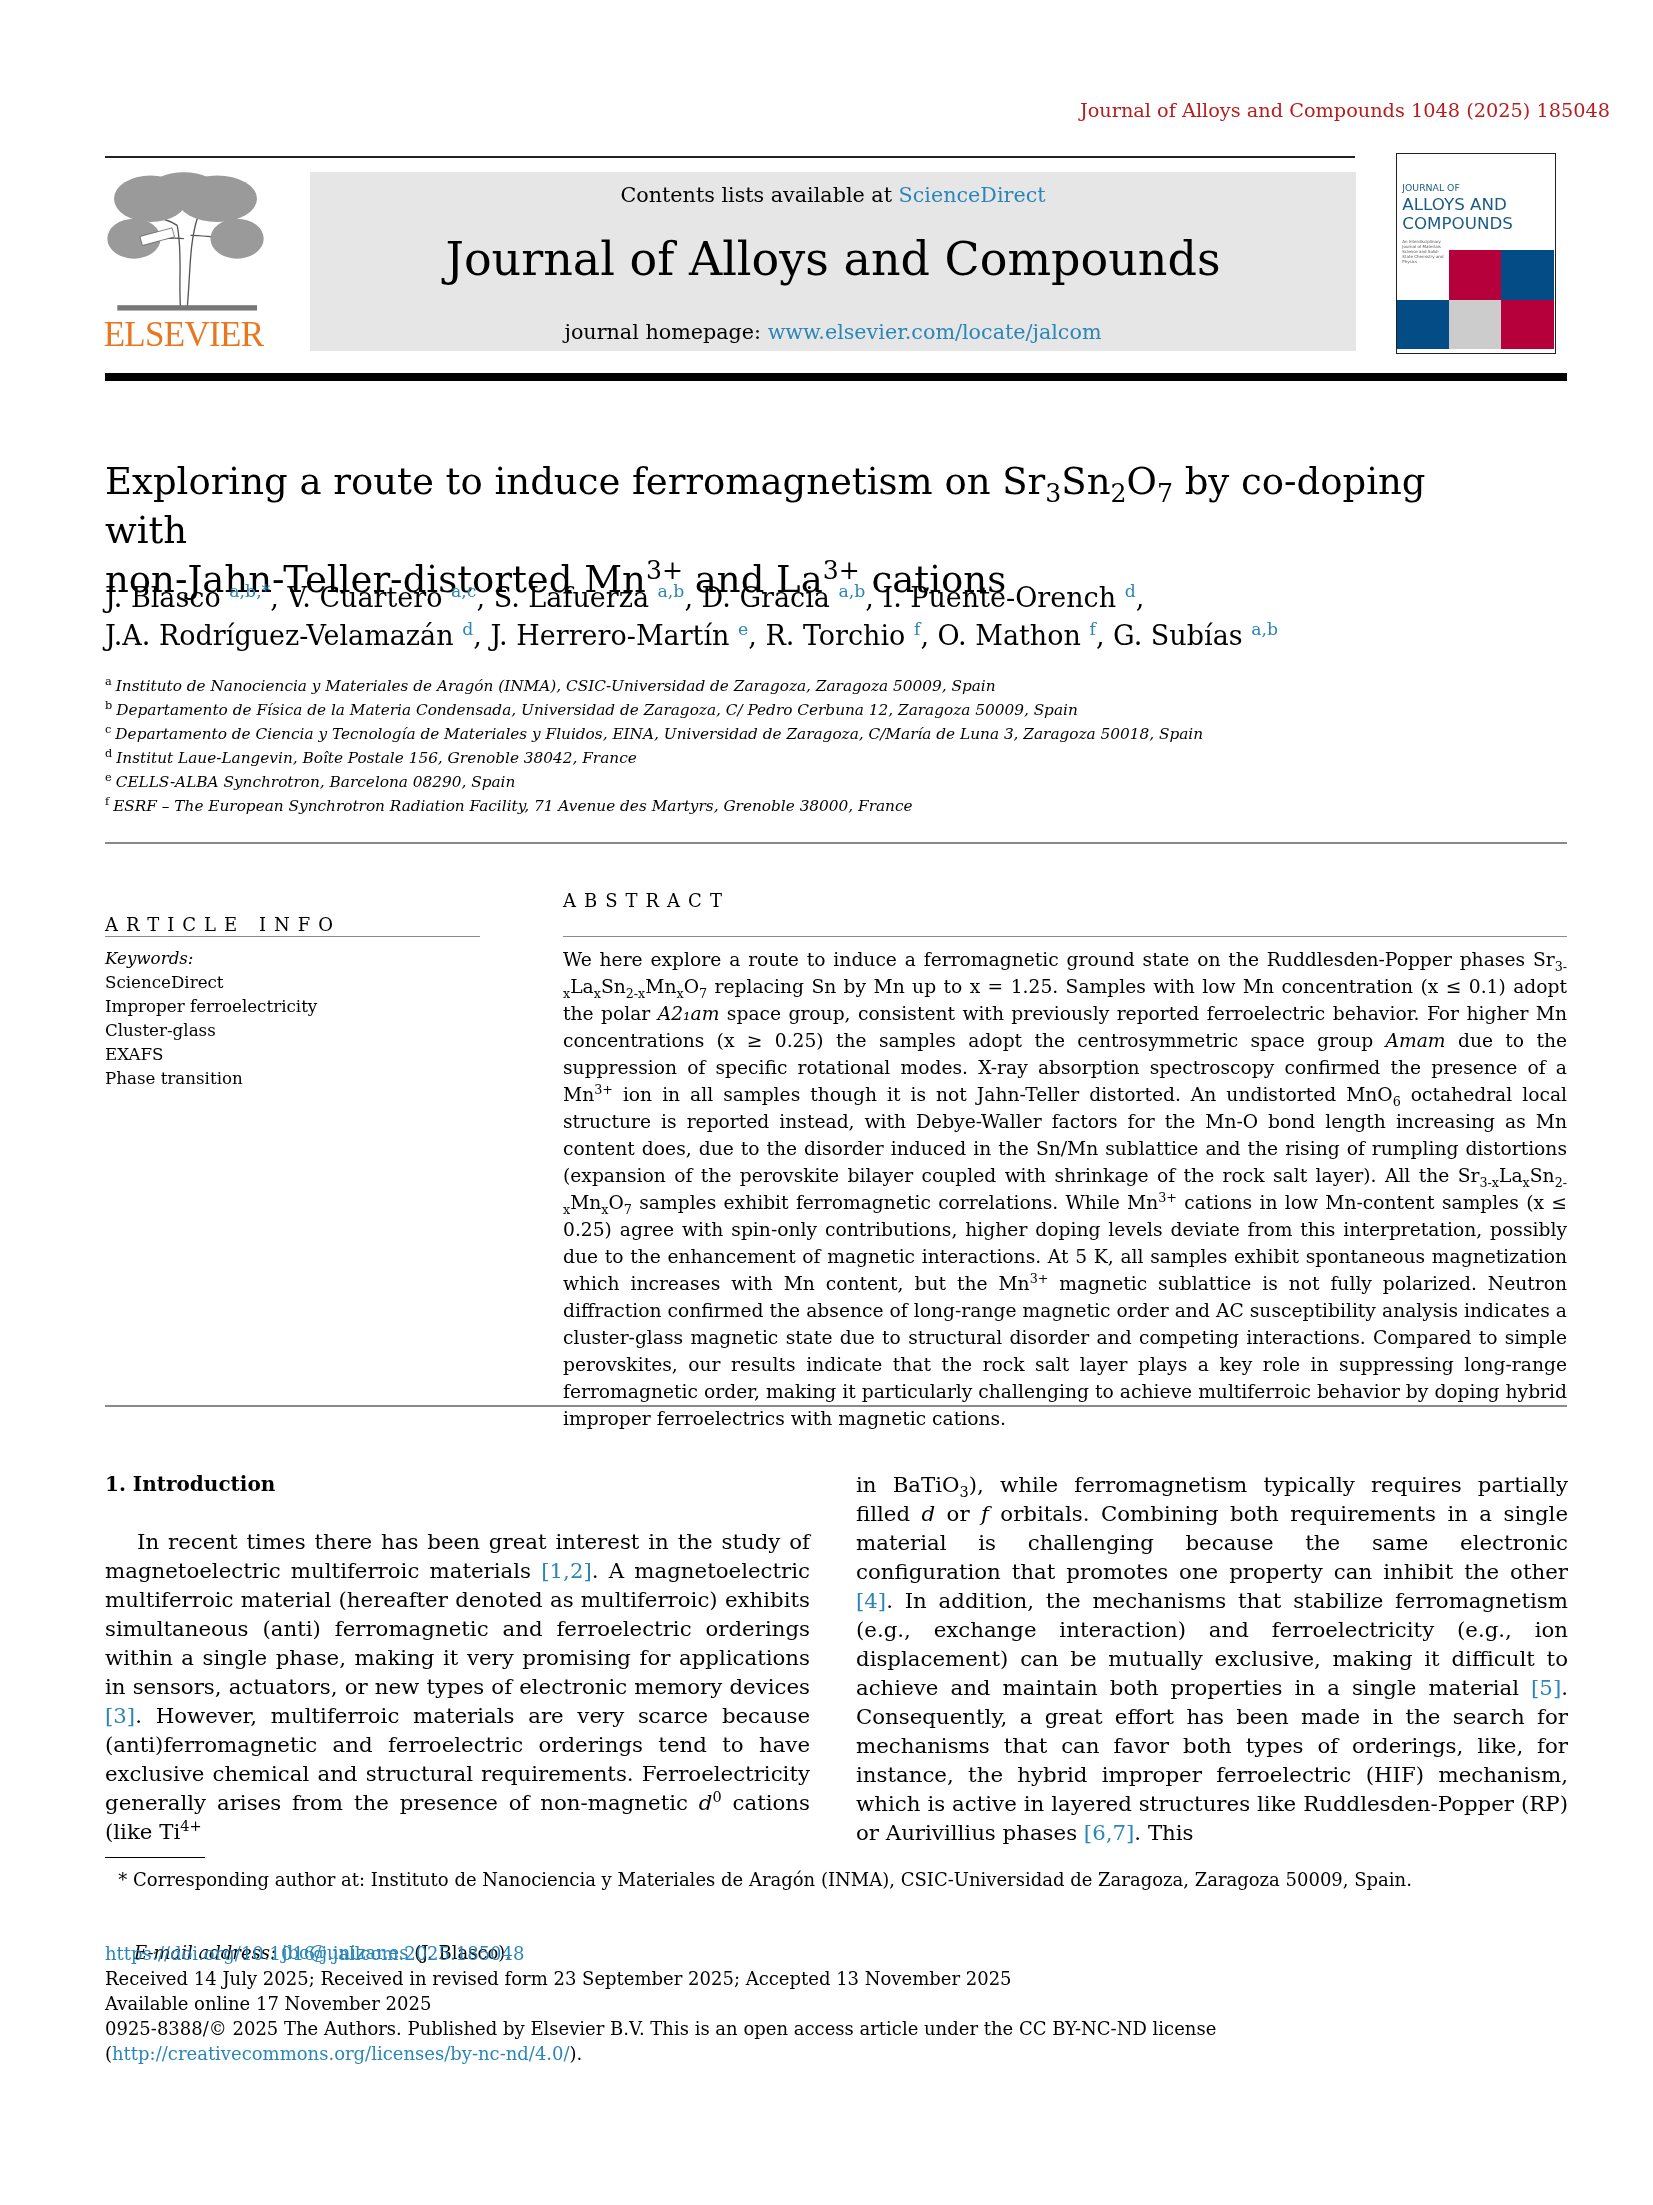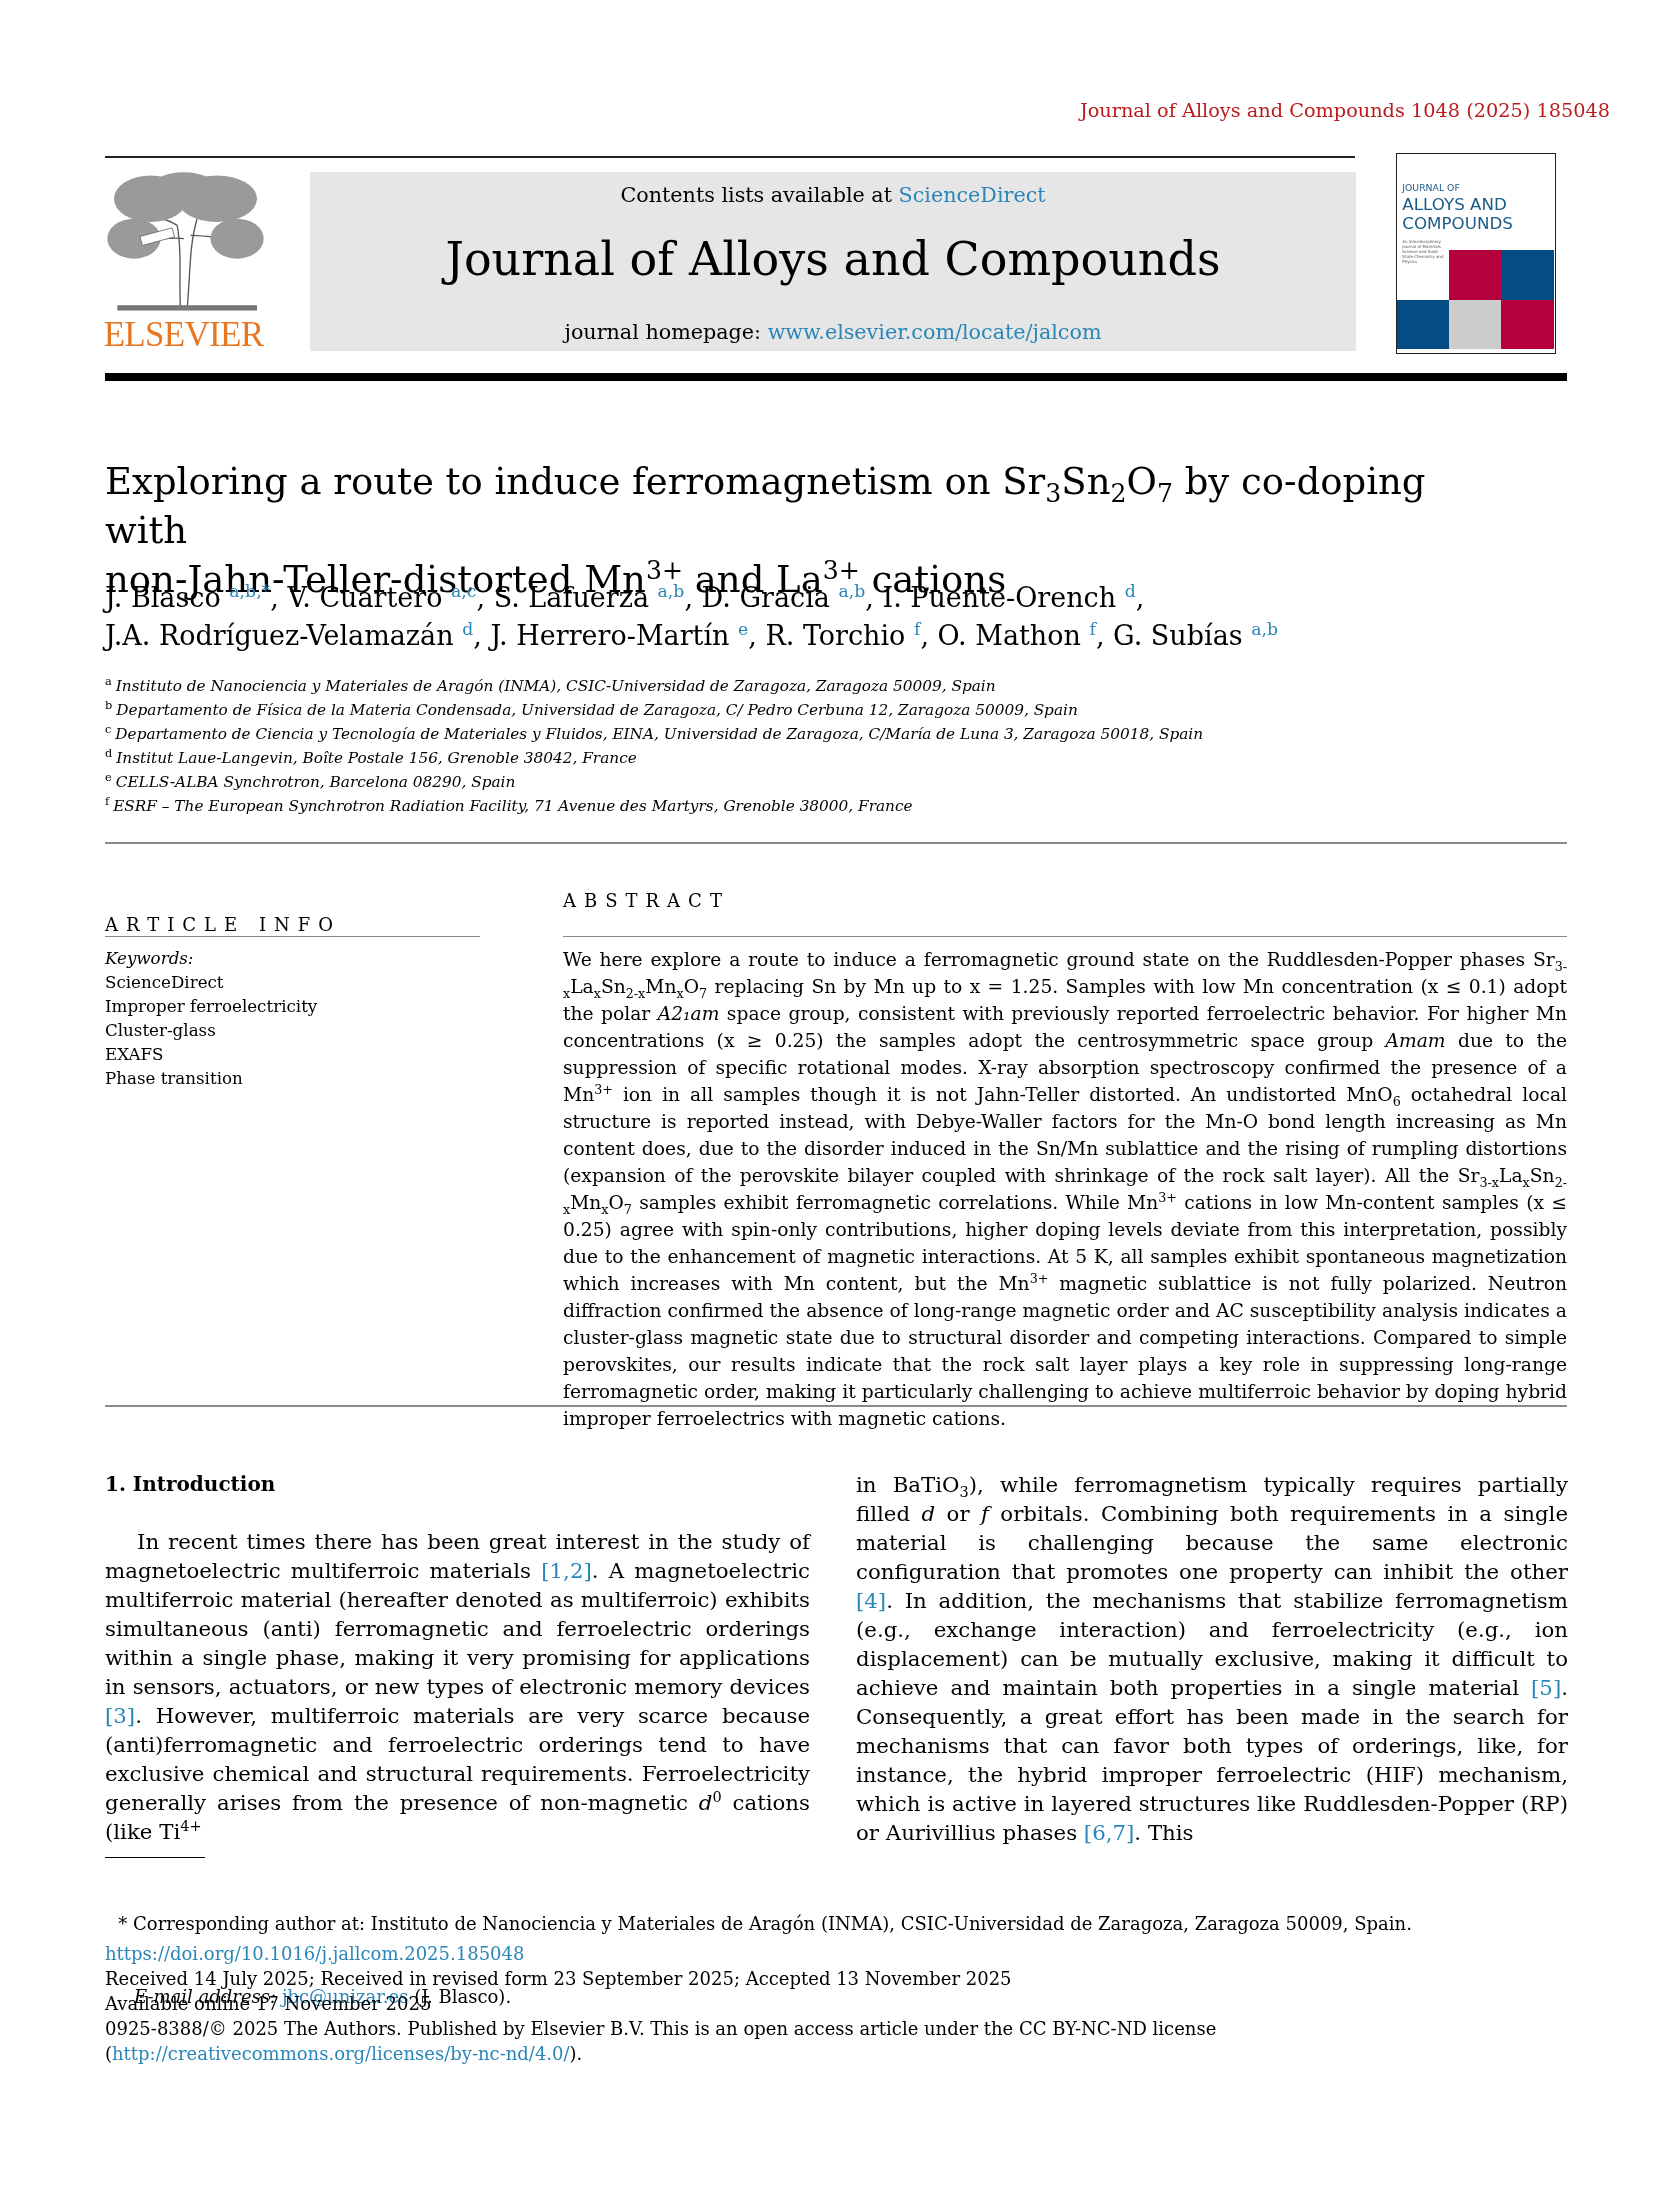--- a/index.html
+++ b/index.html
@@ -51,21 +51,21 @@
   
   #intro-head { top: 1472px; left: 105px; font-size: 20px; font-weight: bold; }
   #col-left { top: 1527px; left: 105px; width: 705px; font-size: 21.3px; line-height: 29px; text-align: justify; }
   #col-left p { margin: 0; text-indent: 32px; }
   #col-right { top: 1470px; left: 856px; width: 712px; font-size: 21.3px; line-height: 29px; text-align: justify; }
   #col-right p { margin: 0; }
 
   
   #footnote-rule { top: 1857px; left: 105px; width: 100px; height: 1.3px; background: #000; }
   #footnotes { top: 1867px; left: 105px; width: 1462px; font-size: 18px; line-height: 25px; }
-  #footnotes .fn-line { padding-left: 13.3px; margin-top: 44px; }
+  #footnotes .fn-line { padding-left: 13.3px; }
   #footnotes .fn-line2 { padding-left: 29px; margin-top: 48px; }
   #pubinfo { top: 1941px; left: 105px; width: 1462px; font-size: 18px; line-height: 25px; }
 </style>
 </head>
 <body>
 
 <div id="running-head" class="abs">Journal of Alloys and Compounds 1048 (2025) 185048</div>
 
 <div id="header-rule-top" class="abs"></div>
 

